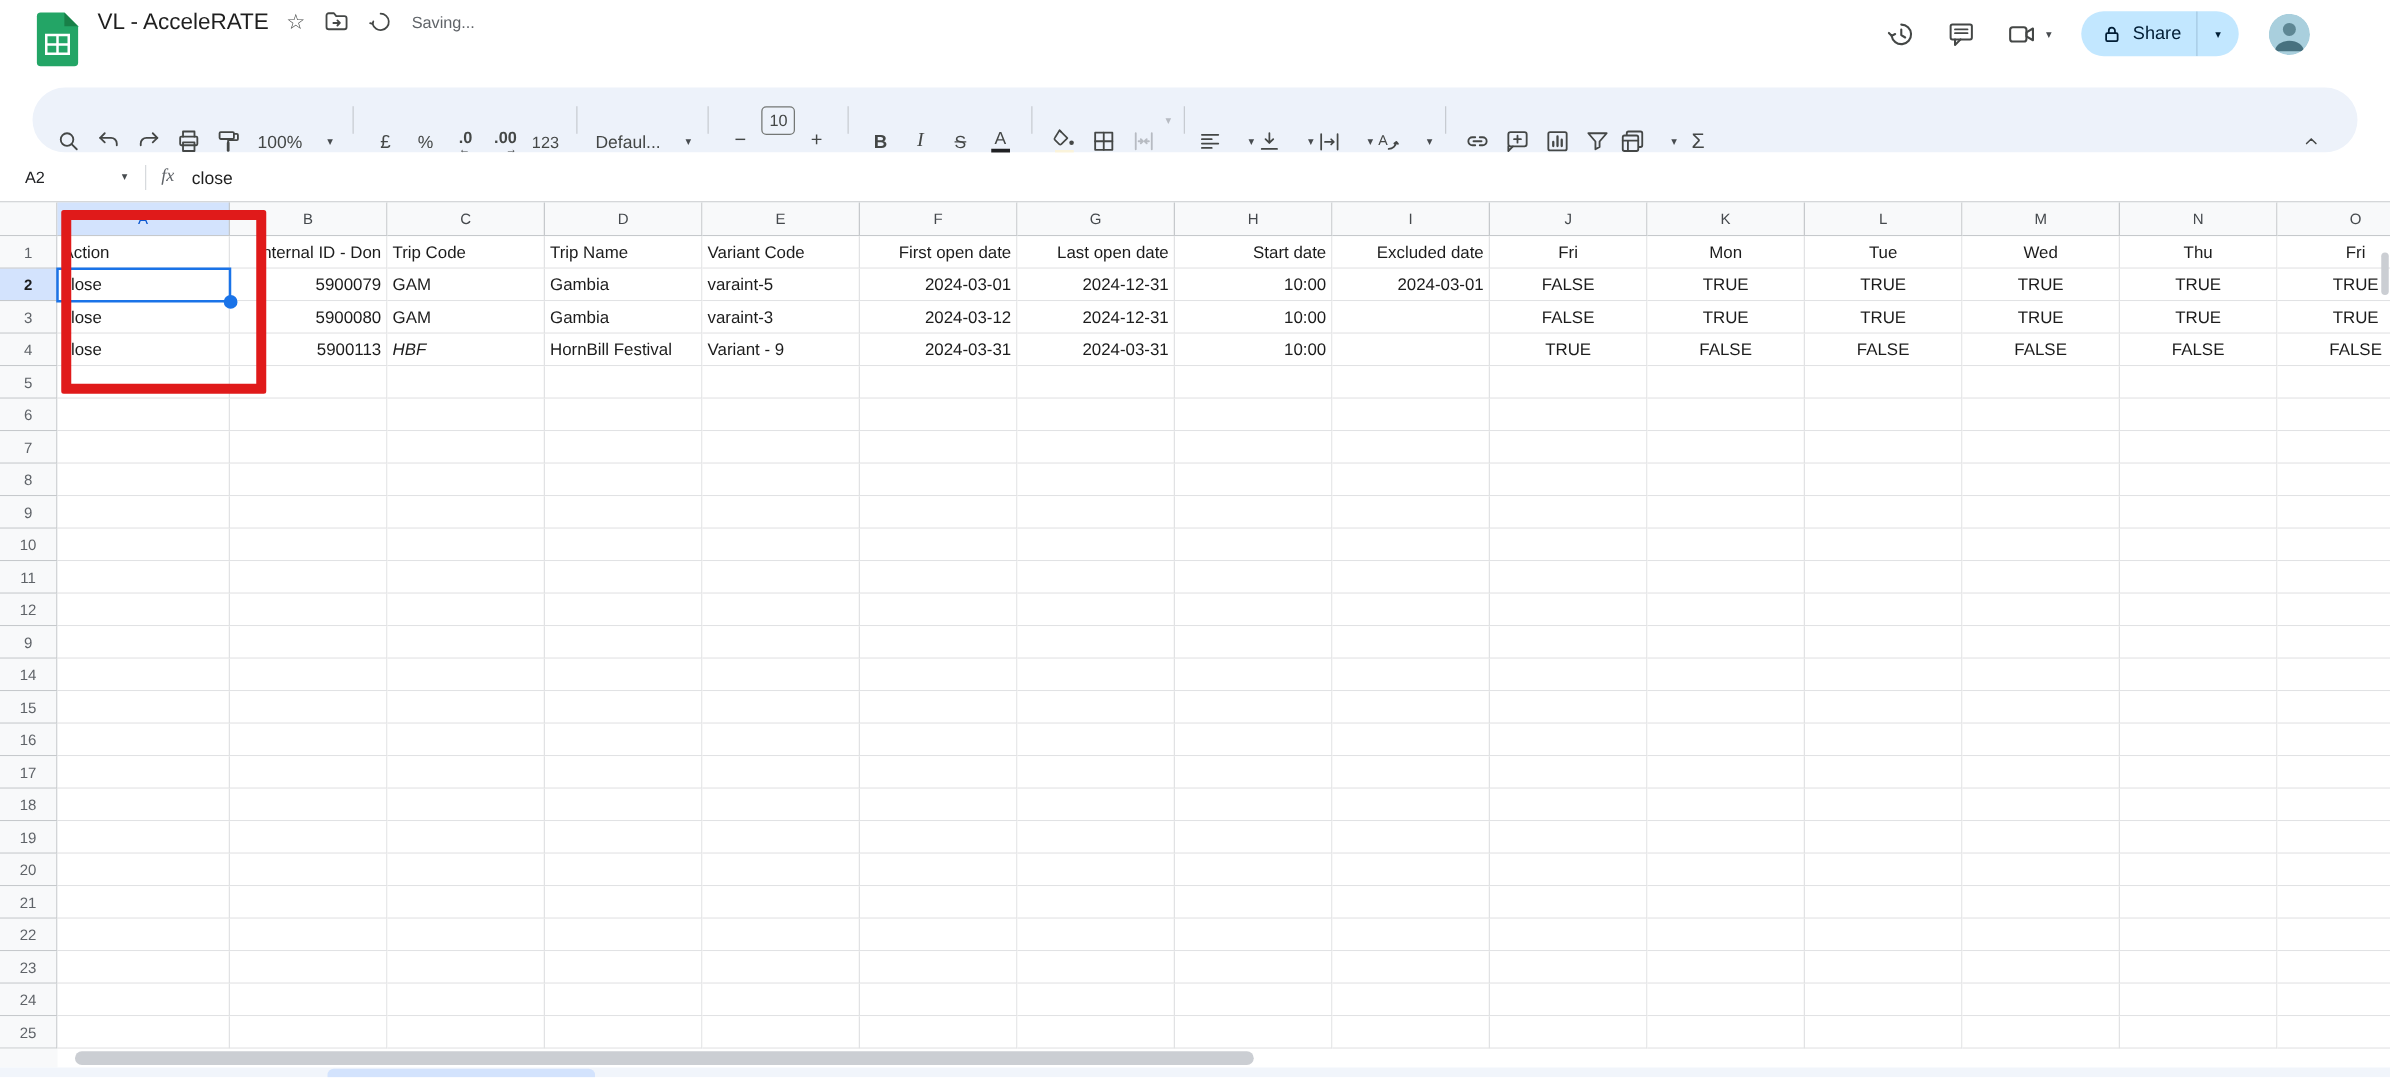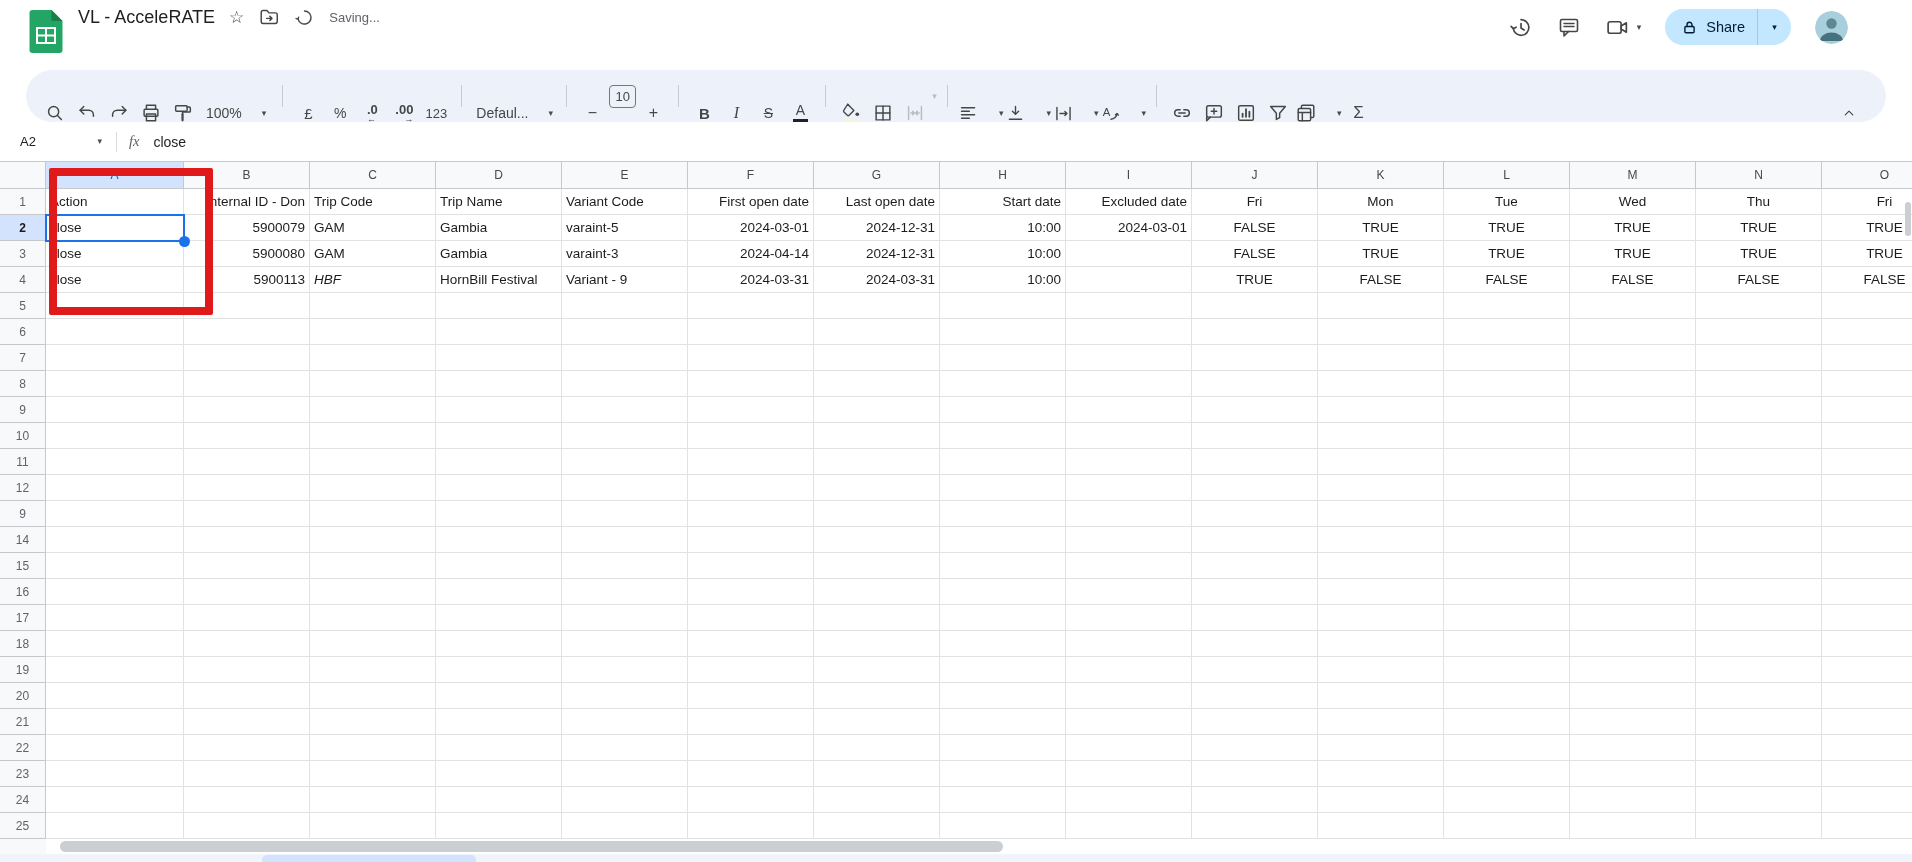--- a/index.html
+++ b/index.html
@@ -430,21 +430,21 @@
         <div class="g-cell a-center" style="width: 126px;">TRUE</div>
         <div class="g-cell a-center" style="width: 126px;">TRUE</div>
       </div>
       <div class="g-row">
         <div class="g-rowhead">3</div>
         <div class="g-cell a-left" style="width: 138px;">close</div>
         <div class="g-cell a-right" style="width: 126px;">5900080</div>
         <div class="g-cell a-left" style="width: 126px;">GAM</div>
         <div class="g-cell a-left" style="width: 126px;">Gambia</div>
         <div class="g-cell a-left" style="width: 126px;">varaint-3</div>
-        <div class="g-cell a-right" style="width: 126px;">2024-04-14</div>
+        <div class="g-cell a-right" style="width: 126px;">2024-03-12</div>
         <div class="g-cell a-right" style="width: 126px;">2024-12-31</div>
         <div class="g-cell a-right" style="width: 126px;">10:00</div>
         <div class="g-cell a-right" style="width: 126px;"></div>
         <div class="g-cell a-center" style="width: 126px;">FALSE</div>
         <div class="g-cell a-center" style="width: 126px;">TRUE</div>
         <div class="g-cell a-center" style="width: 126px;">TRUE</div>
         <div class="g-cell a-center" style="width: 126px;">TRUE</div>
         <div class="g-cell a-center" style="width: 126px;">TRUE</div>
         <div class="g-cell a-center" style="width: 126px;">TRUE</div>
       </div>

